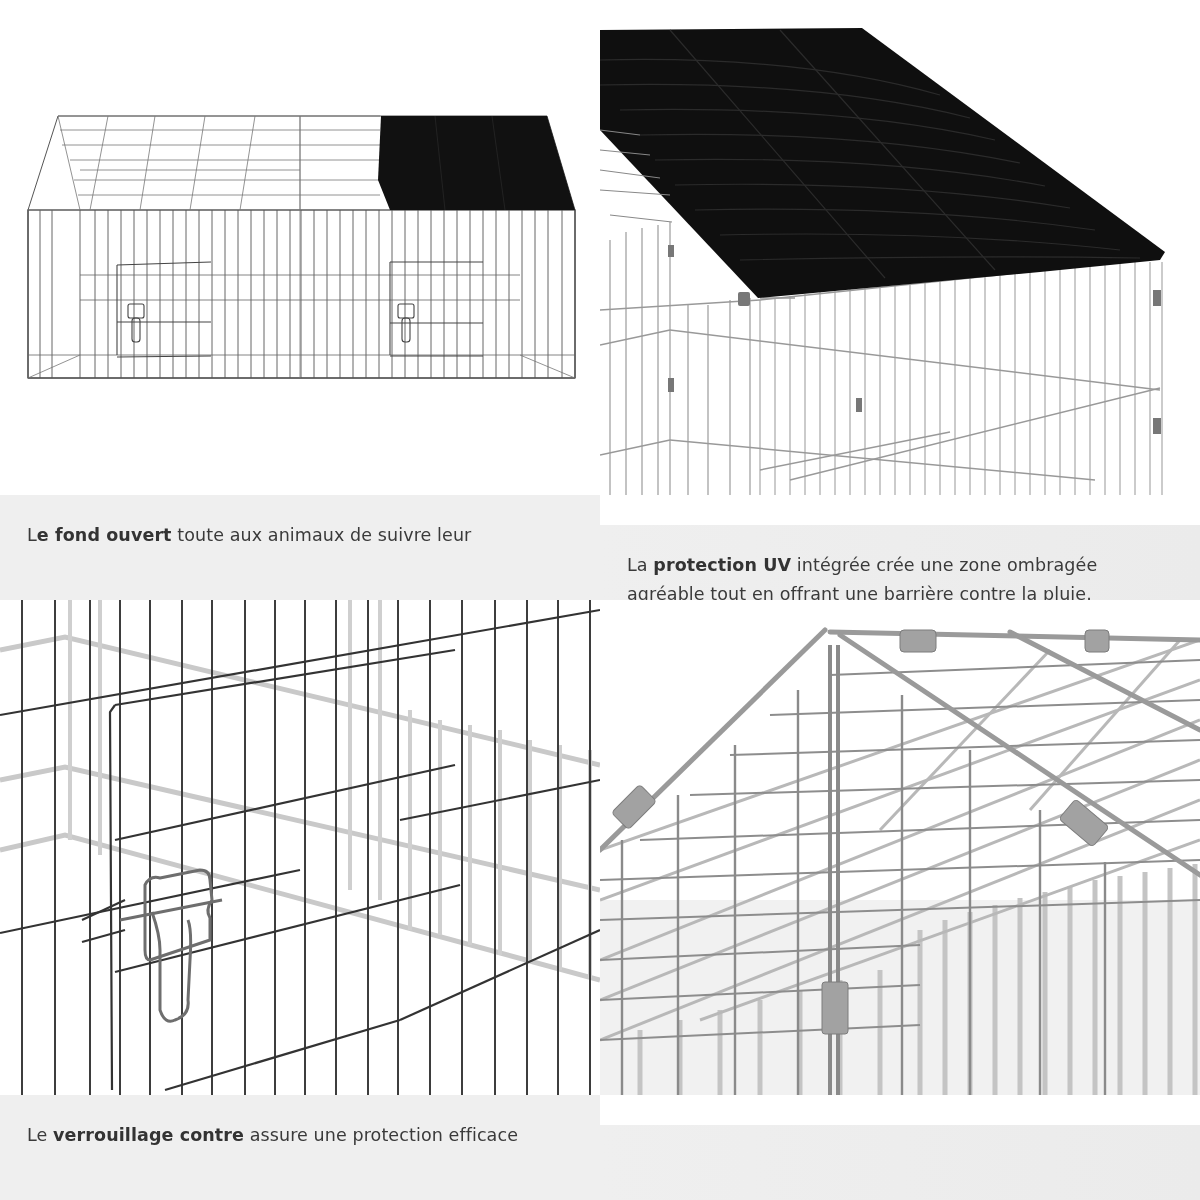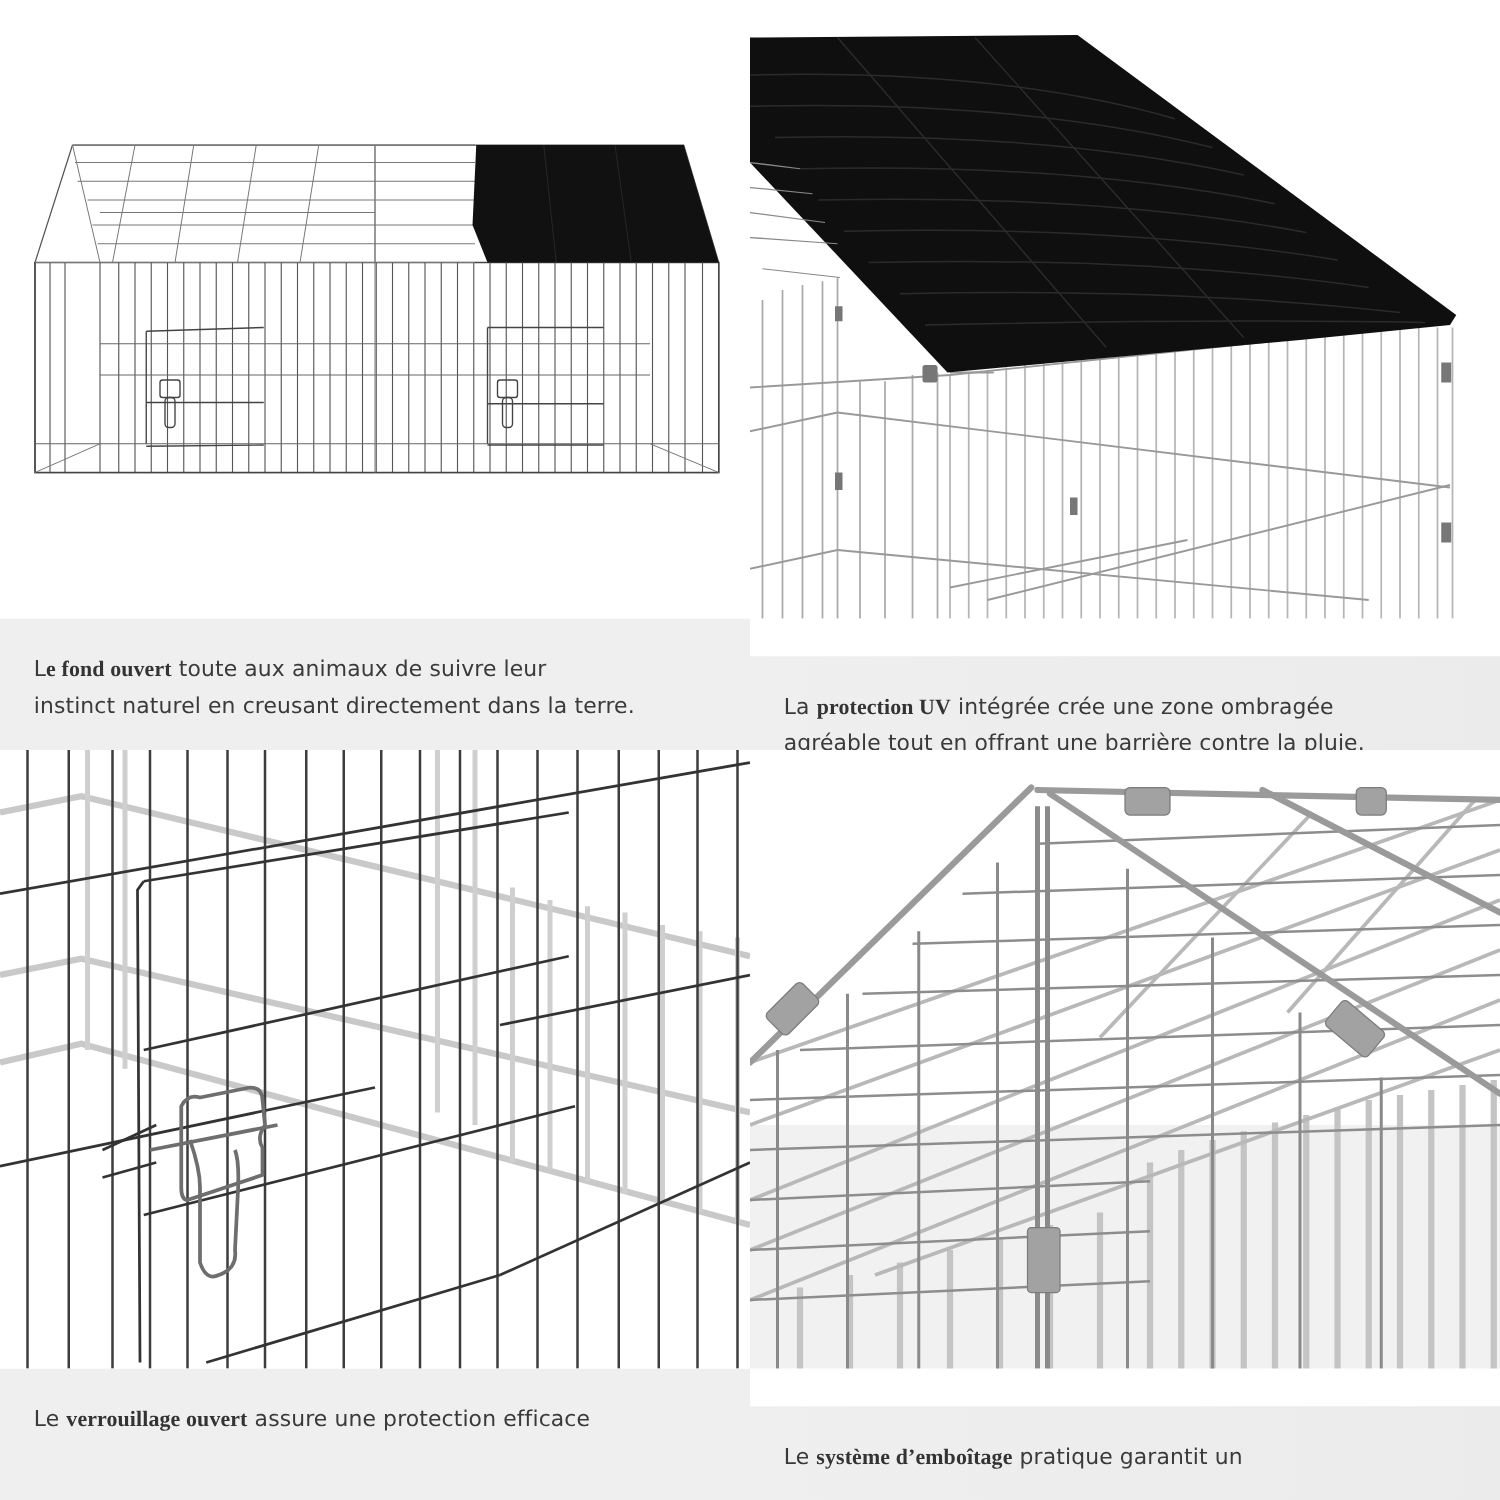--- a/index.html
+++ b/index.html
@@ -7,21 +7,21 @@
          font-family: "DejaVu Sans", "Liberation Sans", sans-serif; }
   .grid { position: absolute; inset: 0; display: grid;
           grid-template-columns: 600px 600px; grid-template-rows: 600px 600px; }
   .cell { position: relative; width: 600px; height: 600px; overflow: hidden; background: #ffffff; }
   .photo { position: absolute; left: 0; top: 0; width: 600px; height: 495px; background: #ffffff; overflow: hidden; }
   .photo svg { display: block; width: 600px; height: 495px; }
   .caption { position: absolute; left: 0; top: 495px; width: 600px; height: 105px;
              background: #efefef; box-sizing: border-box; padding: 26px 10px 0 27px;
              color: #3a3a3a; font-size: 17.5px; line-height: 29px; letter-spacing: 0.1px; }
   .caption.right { background: linear-gradient(90deg, #efefef 0%, #ebebeb 100%); margin-top: 30px; }
-  .caption b { font-weight: bold; color: #333333; font-family: Liberation Serif, serif; }
+  .caption b { font-weight: bold; color: #333333; }
 </style>
 </head>
 <body>
 
 <div class="grid">
 
   <div class="cell">
     <div class="photo">
       <svg viewBox="0 0 600 495">
         <g stroke="#555" stroke-width="1" fill="none">
@@ -123,21 +123,20 @@
         <g stroke="#777" stroke-width="0.8">
           <line x1="28" y1="210" x2="80" y2="210"></line>
           <line x1="28" y1="378" x2="80" y2="355"></line>
           <line x1="575" y1="378" x2="520" y2="355"></line>
           <line x1="300" y1="116" x2="300" y2="378"></line>
         </g>
       </svg>
     </div>
     <div class="caption">
       <div><span>L</span><b>e fond ouvert</b><span> toute aux animaux de suivre leur</span></div>
-      <div>instinct naturel en creusant directement dans la terre.</div>
     </div>
   </div>
 
   <div class="cell">
     <div class="photo">
       <svg viewBox="0 0 600 495">
 
         <g stroke="#aaa" stroke-width="1.4">
           <line x1="10" y1="240" x2="10" y2="495"></line>
             <line x1="26" y1="232" x2="26" y2="495"></line>
@@ -291,21 +290,21 @@
         </g>
 
         <g stroke="#6e6e6e" stroke-width="3" fill="none" stroke-linejoin="round">
           <path d="M145,300 L145,285 Q150,275 160,278 L200,270 Q210,270 210,280 L212,300 Q205,310 210,318 L210,340 L150,360 Q145,360 145,350 Z"></path>
           <path d="M152,312 Q160,335 160,350 L160,410 Q165,425 175,420 Q190,415 188,400 L190,360 Q192,330 188,320"></path>
           <line x1="120" y1="320" x2="222" y2="300"></line>
         </g>
       </svg>
     </div>
     <div class="caption">
-      <div><span>Le </span><b>verrouillage ouvert</b><span> assure une protection efficace</span></div>
+      <div><span>Le </span><b>verrouillage contre</b><span> assure une protection efficace</span></div>
     </div>
   </div>
 
   <div class="cell">
     <div class="photo">
       <svg viewBox="0 0 600 495">
 
         <rect x="0" y="300" width="600" height="195" fill="#f1f1f1"></rect>
         <g stroke="#c4c4c4" stroke-width="5">
           <line x1="320" y1="330" x2="320" y2="495"></line>
@@ -379,17 +378,16 @@
         <g fill="#a2a2a2" stroke="#7c7c7c" stroke-width="1">
           <rect x="14" y="195" width="40" height="24" rx="4" transform="rotate(-45 34 207)"></rect>
           <rect x="300" y="30" width="36" height="22" rx="4"></rect>
           <rect x="485" y="30" width="24" height="22" rx="4"></rect>
           <rect x="462" y="210" width="44" height="26" rx="4" transform="rotate(40 484 223)"></rect>
           <rect x="222" y="382" width="26" height="52" rx="3"></rect>
         </g>
       </svg>
     </div>
     <div class="caption right">
-      <div><span>Le </span><b>système d’emboîtage</b><span> pratique garantit un</span></div>
     </div>
   </div>
 
 </div>
 
 </body></html>

